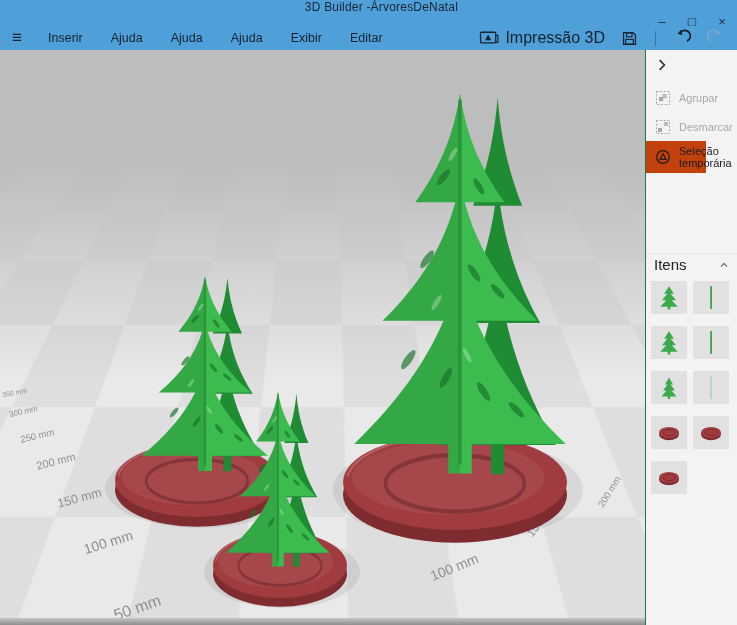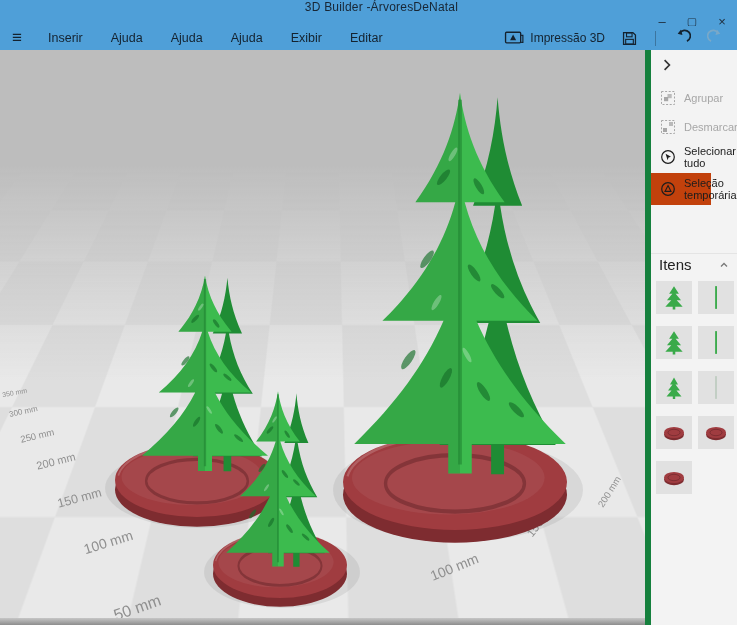--- a/index.html
+++ b/index.html
@@ -16,42 +16,42 @@
              font-size:13px; color:#1d2b3a; cursor:default; }
   .win-btn.maxi { font-size:11px; }
 
   
   .menubar { position:absolute; left:0; top:26px; width:737px; height:24px;
              background:var(--titlebar_blue,#4f9fd8); display:flex; align-items:center;
              color:#14222f; font-size:12.5px; }
   .hamburger { width:34px; text-align:center; font-size:17px; line-height:22px; }
   .menu-item { padding:0 14px; line-height:24px;text-align:center; }
   .menu-right { margin-left:auto; display:flex; align-items:center; gap:4px; padding-right:6px; color:#14222f; }
-  .tb-btn { display:flex; align-items:center; gap:6px; padding:0 6px; font-size:12px; }
+  .tb-btn { display:flex; align-items:center; gap:6px; padding:0 6px; font-size:16px; }
   .tb-sep { width:1px; height:15px; background:rgba(25,40,55,0.35); margin:0 7px; }
   .tb-icon { display:inline-flex; }
   .disabled-ink { color:#79a8c8; }
 
   
   .viewport { position:absolute; left:0; top:50px; width:645px; height:575px;
               background:#bdbdbd; overflow:hidden; }
   .floor { position:absolute; left:-430px; top:85px; width:1520px; height:1400px;
            background: repeating-conic-gradient(#e9e9e9 0% 25%, #dedede 25% 50%) 0 0 / 96px 96px;
            transform: perspective(430px) rotateX(49deg); transform-origin:50% 0; }
   .haze { position:absolute; left:0; top:0; width:100%; height:100%;
           background: linear-gradient(180deg,#bdbdbd 0px,#bdbdbd 115px,rgba(195,195,195,0.75) 190px,rgba(220,220,220,0) 330px);
           pointer-events:none; }
   .plate-edge { position:absolute; left:0; bottom:0; width:100%; height:7px;
                 background:linear-gradient(#c6c6c6,#8d8d8d); }
   .ruler-label { position:absolute; color:#8f8f8f; white-space:nowrap; pointer-events:none; }
   .scene-svg { position:absolute; left:0; top:0; }
 
   
   .sidebar { position:absolute; left:645px; top:50px; width:92px; height:575px;
-             background:#f3f3f3; border-left:6px solid #15803d; }
+             background:#f3f3f3; border-left:1px solid #15803d; }
   .collapse-btn { position:absolute; left:10px; top:7px; width:14px; height:14px; color:#333; }
   .tools { position:absolute; left:0; top:33px; width:100%; }
   .tool { display:flex; align-items:center; gap:8px; padding:4px 2px 4px 9px; min-height:29px;
           font-size:11px; color:#1c1c1c; line-height:12px; }
   .tool .t-icon { flex:0 0 16px; display:flex; }
   .tool.disabled { color:#a7a7a7; }
   .tool.selected { background:#c2410c; width:60px; }
   .items-header { position:absolute; left:0; top:203px; width:100%; height:22px;
                   display:flex; align-items:center; font-size:15px; color:#222;
                   padding:0 8px; border-top:1px solid #e4e4e4; }
@@ -217,29 +217,20 @@
       <div class="tool disabled">
         <span class="t-icon">
           <svg width="16" height="16" viewBox="0 0 16 16">
               <rect x="1.5" y="1.5" width="13" height="13" fill="none" stroke="currentColor" stroke-width="1" stroke-dasharray="2 1.6"></rect>
               <rect x="3" y="9" width="4" height="4" fill="currentColor"></rect>
               <rect x="9" y="3" width="4" height="4" fill="currentColor" opacity="0.75"></rect>
             </svg>
         </span>
         <span>Desmarcar</span>
       </div>
-      <div class="tool">
-        <span class="t-icon">
-          <svg width="16" height="16" viewBox="0 0 16 16">
-              <circle cx="8" cy="8" r="6.3" fill="none" stroke="currentColor" stroke-width="1.2"></circle>
-              <path d="M5.6,4.8 L11,7.8 L8.5,8.6 L7.6,11.2 Z" fill="currentColor"></path>
-            </svg>
-        </span>
-        <span>Selecionar tudo</span>
-      </div>
       <div class="tool selected">
         <span class="t-icon">
           <svg width="16" height="16" viewBox="0 0 16 16">
               <circle cx="8" cy="8" r="6.3" fill="none" stroke="currentColor" stroke-width="1.2"></circle>
               <path d="M8,4.6 L11,10.4 H5 Z" fill="none" stroke="currentColor" stroke-width="1.1"></path>
             </svg>
         </span>
         <span>Seleção temporária</span>
       </div>
     </div>

